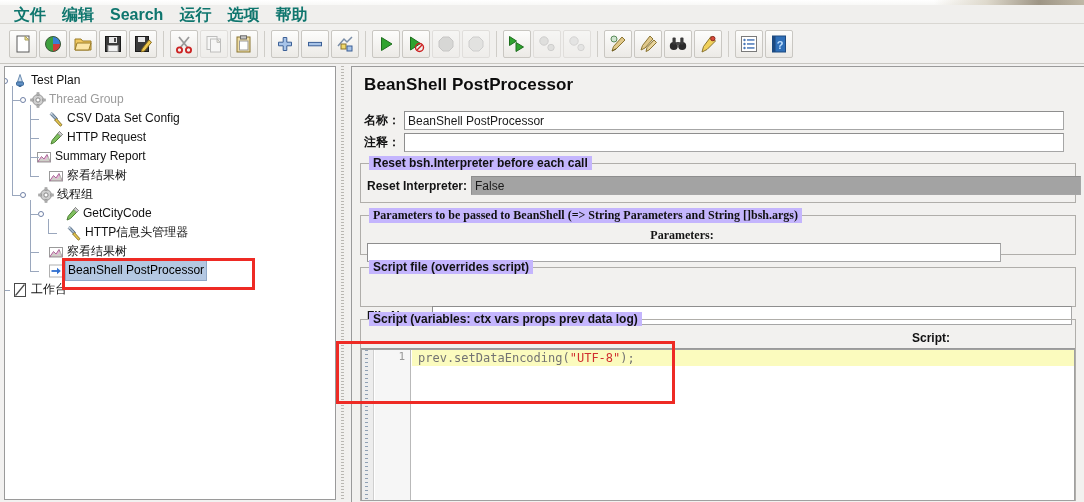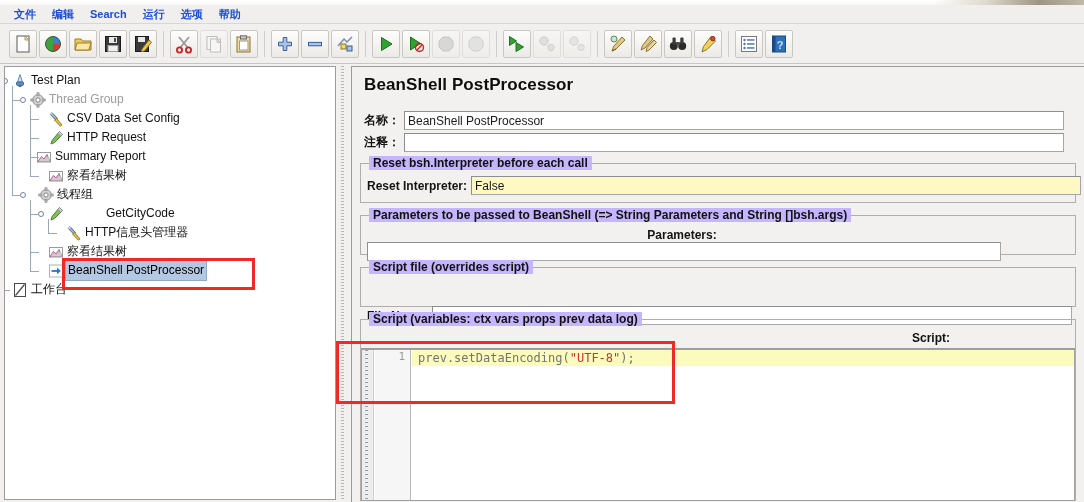--- a/index.html
+++ b/index.html
@@ -29,21 +29,21 @@
 
   
   .menubar {
     position: absolute; left: 0; top: 5px; width: 1084px; height: 19px;
     background: #f0efed;
     border-bottom: 1px solid #d9d7d2;
     display: flex; align-items: center;
     padding-left: 6px;
   }
   .menuitem {
-    font-size: 11px; font-weight: bold; color: #1d4ed8;
+    font-size: 16px; font-weight: bold; color: #0f766e;
     padding: 1px 8px; line-height: 15px; cursor: default;
     white-space: nowrap;
   }
 
   
   .toolbar {
     position: absolute; left: 0; top: 24px; width: 1084px; height: 40px;
     background: #f1f0ee;
     border-bottom: 1px solid #c8c6c1;
     display: flex; align-items: center;
@@ -125,21 +125,21 @@
     white-space: nowrap; padding-right: 4px;
   }
   .txtfield {
     height: 19px; background: #ffffff;
     border: 1px solid #a6a6a6;
     border-top-color: #8e8e8e; border-left-color: #8e8e8e;
     font-size: 12px; color: #1a1a1a;
     padding: 0 3px; line-height: 18px; overflow: hidden;
     white-space: nowrap;
   }
-  .txtfield.readonlyish { background: #fef9c3; }
+  .txtfield.readonlyish { background: #a3a3a3; }
 
   
   .groupbox {
     position: absolute;
     border: 1px solid #b0aeaa;
     background: transparent;
   }
   .groupbox > .gtitle {
     position: absolute; top: -8px; left: 8px;
     background: #c4b5fd; padding: 0 4px;
@@ -461,21 +461,21 @@
               <g fill="#cfcfcf" stroke="#9a9a9a">
                 <rect x="7.1" y="0.8" width="1.8" height="2.6"></rect>
                 <rect x="7.1" y="12.6" width="1.8" height="2.6"></rect>
                 <rect x="0.8" y="7.1" width="2.6" height="1.8"></rect>
                 <rect x="12.6" y="7.1" width="2.6" height="1.8"></rect>
               </g>
             </svg>
           </span>
           <span class="lbl">线程组</span>
         </div>
-        <div class="tnode" style="padding-left: 42px; gap: 39px;">
+        <div class="tnode" style="padding-left: 58px;">
           <span class="handle" style="left: 29px;">
             <span class="knob"></span>
           </span>
           <span class="ticon">
             <svg width="16" height="16" viewBox="0 0 16 16">
               <path d="M11.5 1.5 L14.5 4.5 L6.5 12.5 L3 14 L4.2 10.3 Z" fill="#7fbf5f" stroke="#4d7f33"></path>
               <path d="M11.5 1.5 L14.5 4.5 L12.7 6.3 L9.7 3.3 Z" fill="#cfcfcf" stroke="#8a8a8a"></path>
             </svg>
           </span>
           <span class="lbl">GetCityCode</span>
@@ -556,21 +556,21 @@
     </div>
 
     <div class="groupbox" style="left:8px; top:96px; width:716px; height:40px;">
       <span class="gtitle">Reset bsh.Interpreter before each call</span>
       <div class="form-row" style="left:6px; top:12px;justify-content:flex-end;">
         <span class="form-lbl">Reset Interpreter:</span>
         <span class="txtfield readonlyish" style="width:610px;">False</span>
       </div>
     </div>
 
-    <div class="groupbox" style="left:8px; top:148px; width:716px; height:40px;">
+    <div class="groupbox" style="left:8px; top:148px; width:716px; height:40px;font-family:Liberation Serif, serif;">
       <span class="gtitle">Parameters to be passed to BeanShell (=&gt; String Parameters and String []bsh.args)</span>
       <div class="form-row" style="left:6px; top:12px;flex-direction:column;">
         <span class="form-lbl">Parameters:</span>
         <span class="txtfield" style="width:634px;"></span>
       </div>
     </div>
 
     <div class="groupbox" style="left:8px; top:200px; width:716px; height:40px;">
       <span class="gtitle">Script file (overrides script)</span>
       <div class="form-row" style="left:6px; top:12px;margin-top:26px;">

